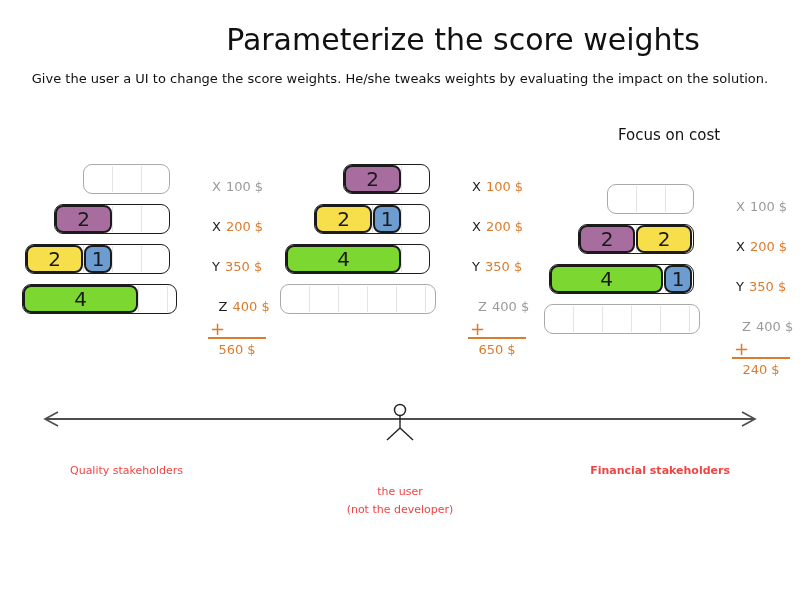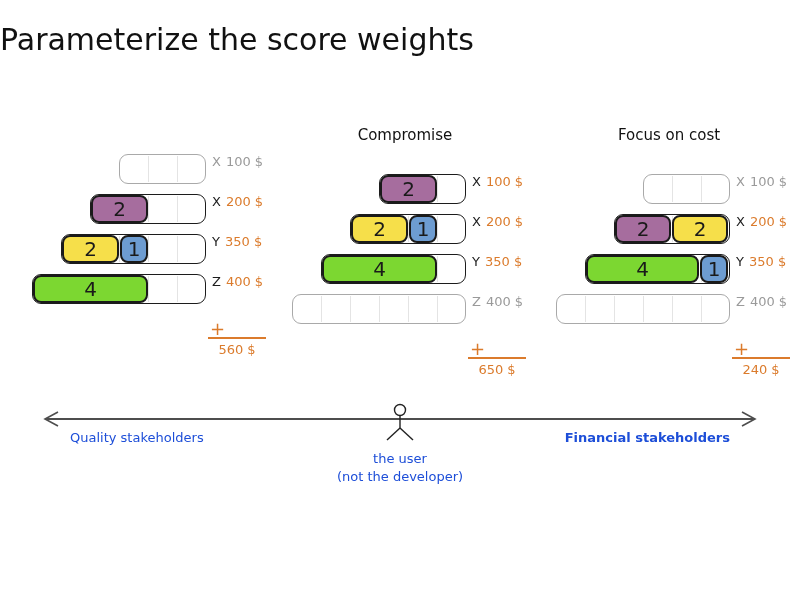--- a/index.html
+++ b/index.html
@@ -1,61 +1,62 @@
 <!DOCTYPE html>
 <html><head>
 <meta charset="utf-8">
 <style>
   html,body { margin:0; padding:0; background:#fff; }
   .canvas {
     position:relative; width:800px; height:600px; background:#ffffff;
     font-family:"DejaVu Sans","Liberation Sans",sans-serif; overflow:hidden;
     --orange:#DB7B2C; --gray:#9A9A9A; --dark:#1c1c1c;
   }
-  .main-title { position:absolute; top:22px; left:0; width:700px; text-align:left;
+  .main-title { position:absolute; top:22px; left:0; width:700px; text-align:right;
     font-size:30px; color:#111; }
   .subtitle  { position:absolute; top:71px; left:0; width:800px; text-align:center;
     font-size:13px; color:#111; }
 
   .column { position:absolute; top:126px; width:250px; }
   .col-0 { left:22px; width:248px; }
   .col-1 { left:280px; }
   .col-2 { left:544px; }
   .col-title { text-align:center; font-size:15px; color:#111; height:20px; }
   .rows { margin-top:28px; }
-  .row { height:40px; display:flex; justify-content:flex-end; align-items:flex-start; }
+  .row { height:40px; display:flex; justify-content:flex-end; align-items:flex-end;gap:36px; }
   .slider { position:relative; height:30px; box-sizing:border-box; background:#fff;
     border:1.5px solid #1c1c1c; border-radius:9px; display:flex; align-items:stretch; }
   .slider.disabled { border-color:#a9a9a9; }
   .gridline { position:absolute; top:1px; bottom:1px; width:1px; background:#e4e4e4; }
   .seg { position:relative; box-sizing:border-box; height:100%; margin-right:1px;
     border:2px solid #1a1a1a; border-radius:8px; display:flex; align-items:center;
     justify-content:center; font-size:20px; color:#1a1a1a; }
   .label { width:58px; margin-left:6px; font-size:13px; white-space:nowrap; }
   .letter { margin-right:5px; }
 
   .total-row { display:flex; justify-content:flex-end; margin-top:8px; }
   .total { width:58px; margin-right:4px; }
   .plus { color:var(--orange); font-size:18px; line-height:14px; padding-left:2px; }
   .sumline { border-top:2px solid var(--orange); margin-top:1px; }
   .amount { color:var(--orange); text-align:center; font-size:13px; padding-top:3px; }
 
   .axis-svg { position:absolute; left:0; top:395px; }
-  .axis-label { position:absolute; font-size:13px; color:#1d4ed8; }
+  .axis-label { position:absolute; font-size:11px; color:#ef4444;margin-top:34px; }
   .axis-left  { left:70px; top:430px; }
   .axis-right { right:70px; top:430px;font-weight:bold; }
   .user-line1 { left:0; width:800px; text-align:center; top:451px; }
   .user-line2 { left:0; width:800px; text-align:center; top:469px; }
 </style>
 </head>
 <body>
 
 <div class="canvas" id="canvas" style="--orange: #DB7B2C; --gray: #9A9A9A; --dark: #1c1c1c;">
 
   <div class="main-title">Parameterize the score weights</div>
+  <div class="subtitle">Give the user a UI to change the score weights. He/she tweaks weights by evaluating the impact on the solution.</div>
 
   <div class="column col-0">
     <div class="rows">
         <div class="row">
           <div class="slider disabled" style="width: 87px;">
             <div class="gridline" style="left: 28px; background: rgb(228, 228, 228);"></div>
             <div class="gridline" style="left: 57px; background: rgb(228, 228, 228);"></div>
           </div>
           <div class="label"><span class="letter" style="color: rgb(154, 154, 154);">X</span><span style="color: rgb(154, 154, 154);">100 $</span></div>
         </div>
@@ -94,21 +95,20 @@
     <div class="total-row">
       <div class="total">
         <div class="plus">+</div>
         <div class="sumline"></div>
         <div class="amount">560 $</div>
       </div>
     </div>
   </div>
 
   <div class="column col-1">
-    <div class="col-title">Compromise</div>
     <div class="rows">
         <div class="row">
           <div class="slider" style="width: 87px;">
             <div class="gridline" style="left: 28px; background: rgb(228, 228, 228);"></div>
             <div class="gridline" style="left: 57px; background: rgb(228, 228, 228);"></div>
             <div class="seg" style="width: 57px; background: rgb(166, 109, 158);">2</div>
           </div>
           <div class="label"><span class="letter" style="color: rgb(28, 28, 28);">X</span><span style="color: rgb(219, 123, 44);">100 $</span></div>
         </div>
         <div class="row">

